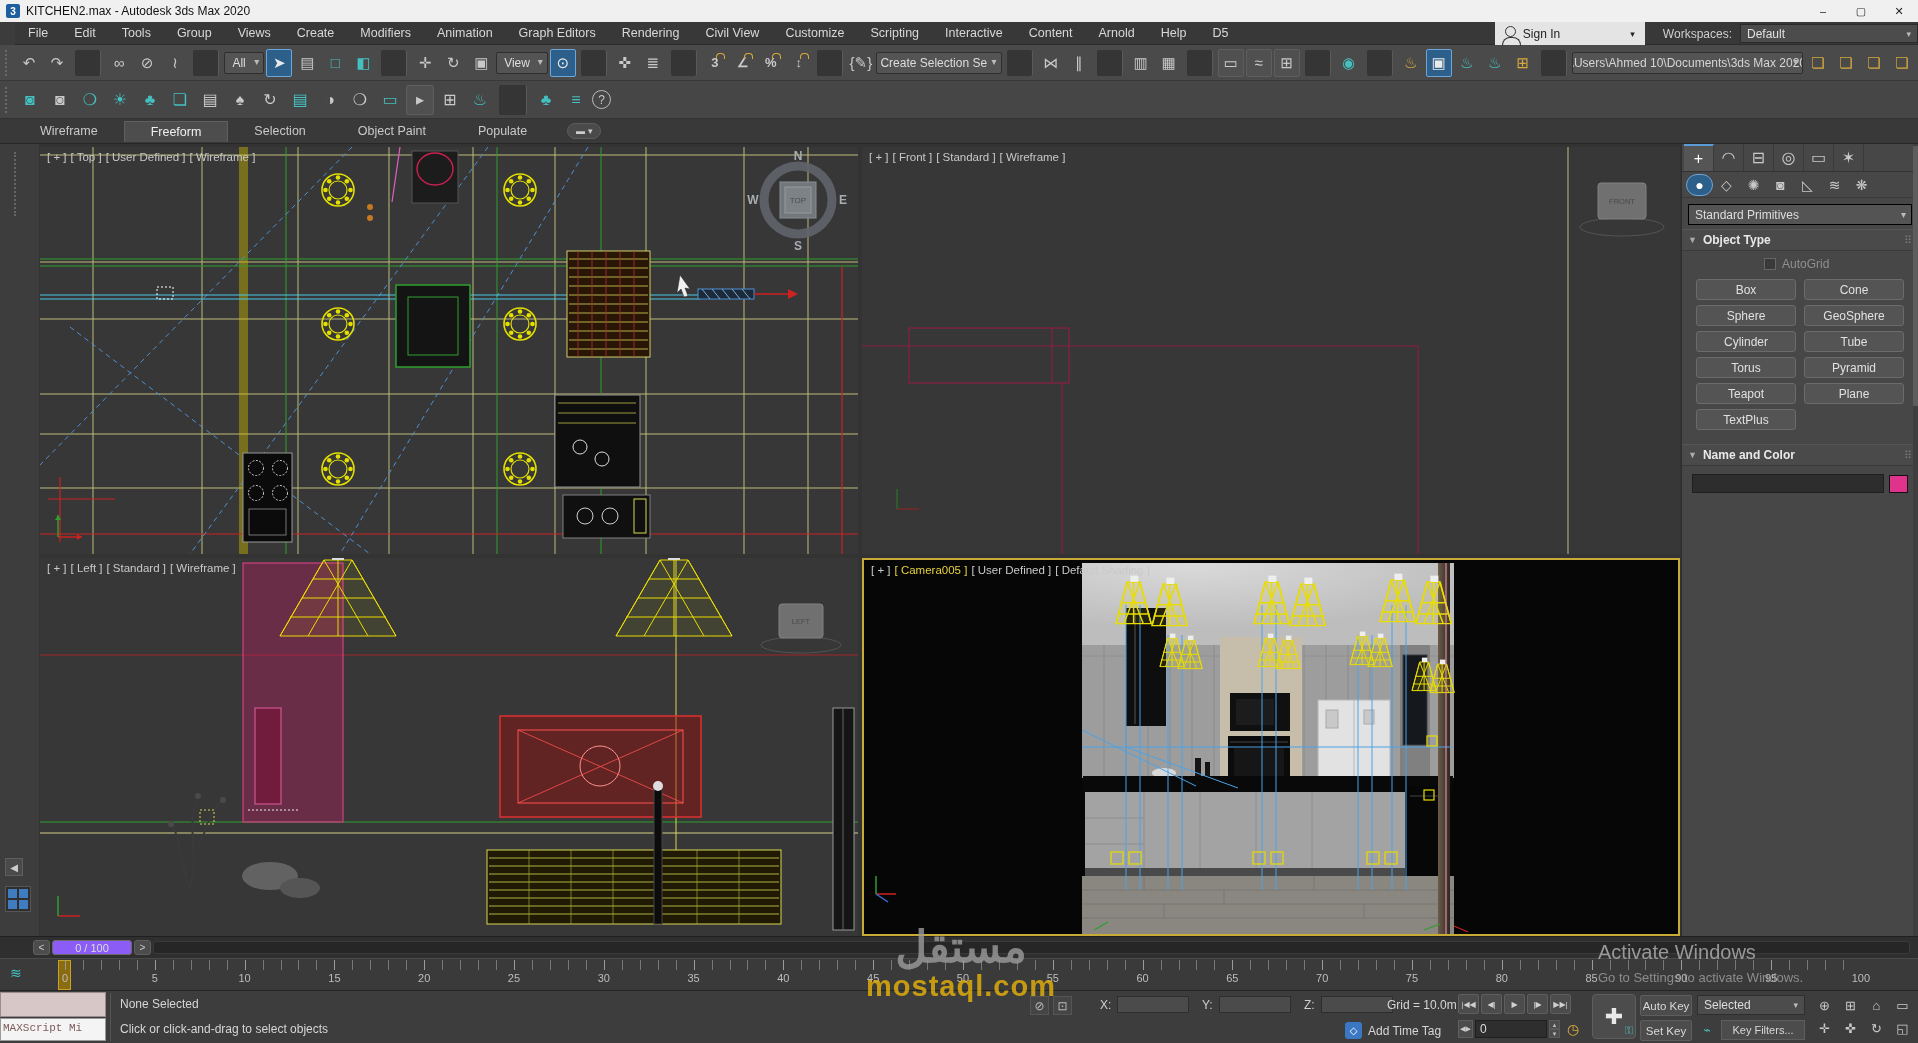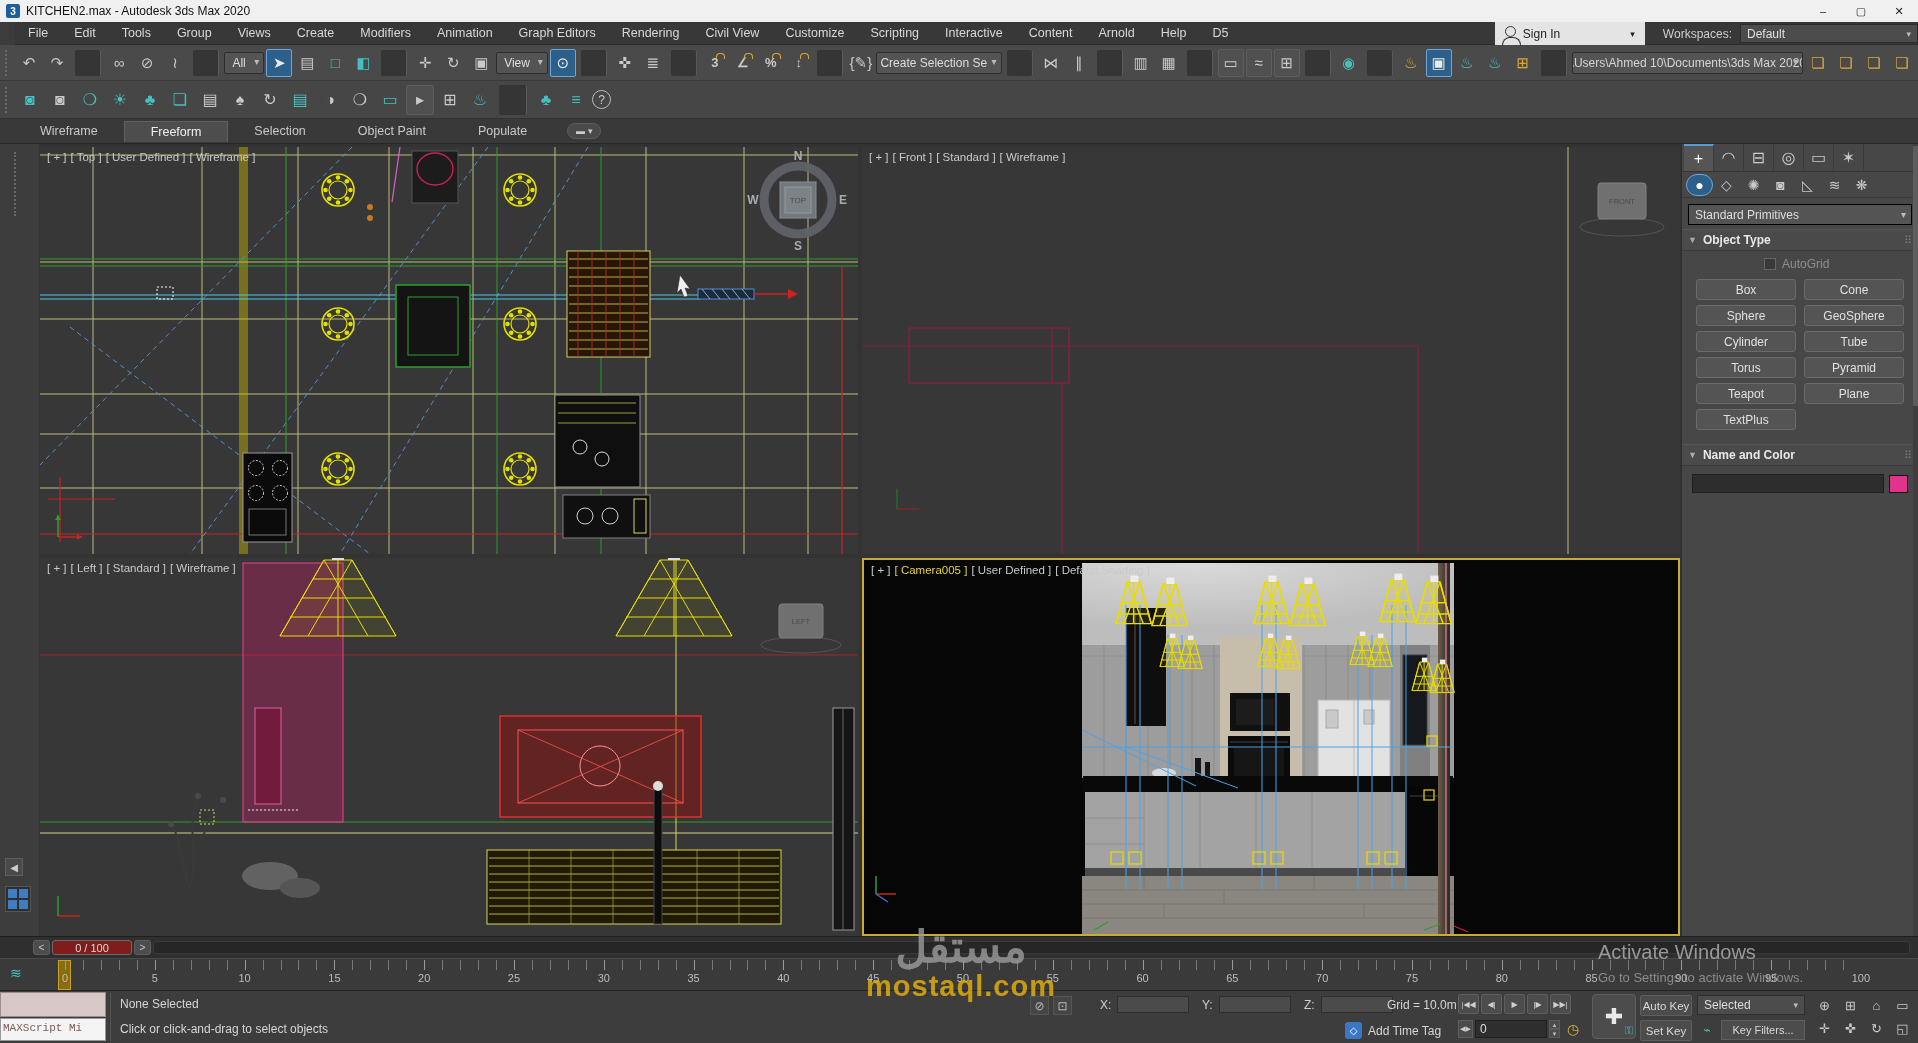--- a/index.html
+++ b/index.html
@@ -103,21 +103,21 @@
   .namerow { display:flex; gap:5px; padding:8px 10px; align-items:center; }
   .nameinput { flex:1; height:19px; background:#2d2d2d; border:1px solid #1f1f1f; color:#ddd; font-size:12px; padding:0 4px; }
   .swatch { width:19px; height:18px; border:1px solid #111; }
   .cpscroll { position:absolute; right:0; top:0; width:5px; height:100%; background:#3e3e3e; }
   .cpscroll .thumb { position:absolute; top:2px; width:5px; height:260px; background:#5d5d5d; }
 
   
   .timeslider { height:22px; background:#2f2f2f; border-top:1px solid #1f1f1f; display:flex; align-items:center; padding-left:33px; }
   .ts-btn { width:17px; height:15px; background:#4c4c4c; border:1px solid #5e5e5e; border-radius:3px;
     color:#ccc; font-size:10px; display:flex; align-items:center; justify-content:center; }
-  .ts-grip { width:80px; height:15px; background:#7f1d1d; border:1px solid #6a6a6a; border-radius:3px;
+  .ts-grip { width:80px; height:15px; background:#8b5cf6; border:1px solid #6a6a6a; border-radius:3px;
     color:#ddd; font-size:11px; display:flex; align-items:center; justify-content:center; margin:0 2px; }
   .ts-track { flex:1; height:13px; background:#262626; border:1px solid #3a3a3a; border-radius:3px; margin:0 8px 0 2px; }
 
   
   .ruler { height:33px; background:#3a3a3a; border-top:1px solid #4a4a4a; border-bottom:1px solid #242424; position:relative; }
   .curve-ico { position:absolute; left:10px; top:6px; color:#45c0c0; font-size:14px; }
   .frame-marker { position:absolute; left:58px; top:1px; width:13px; height:30px; background:#8a6c10;
     border:1px solid #c9a227; }
   .ticks { position:absolute; left:65px; top:1px; width:1796px; height:10px;
     background:

